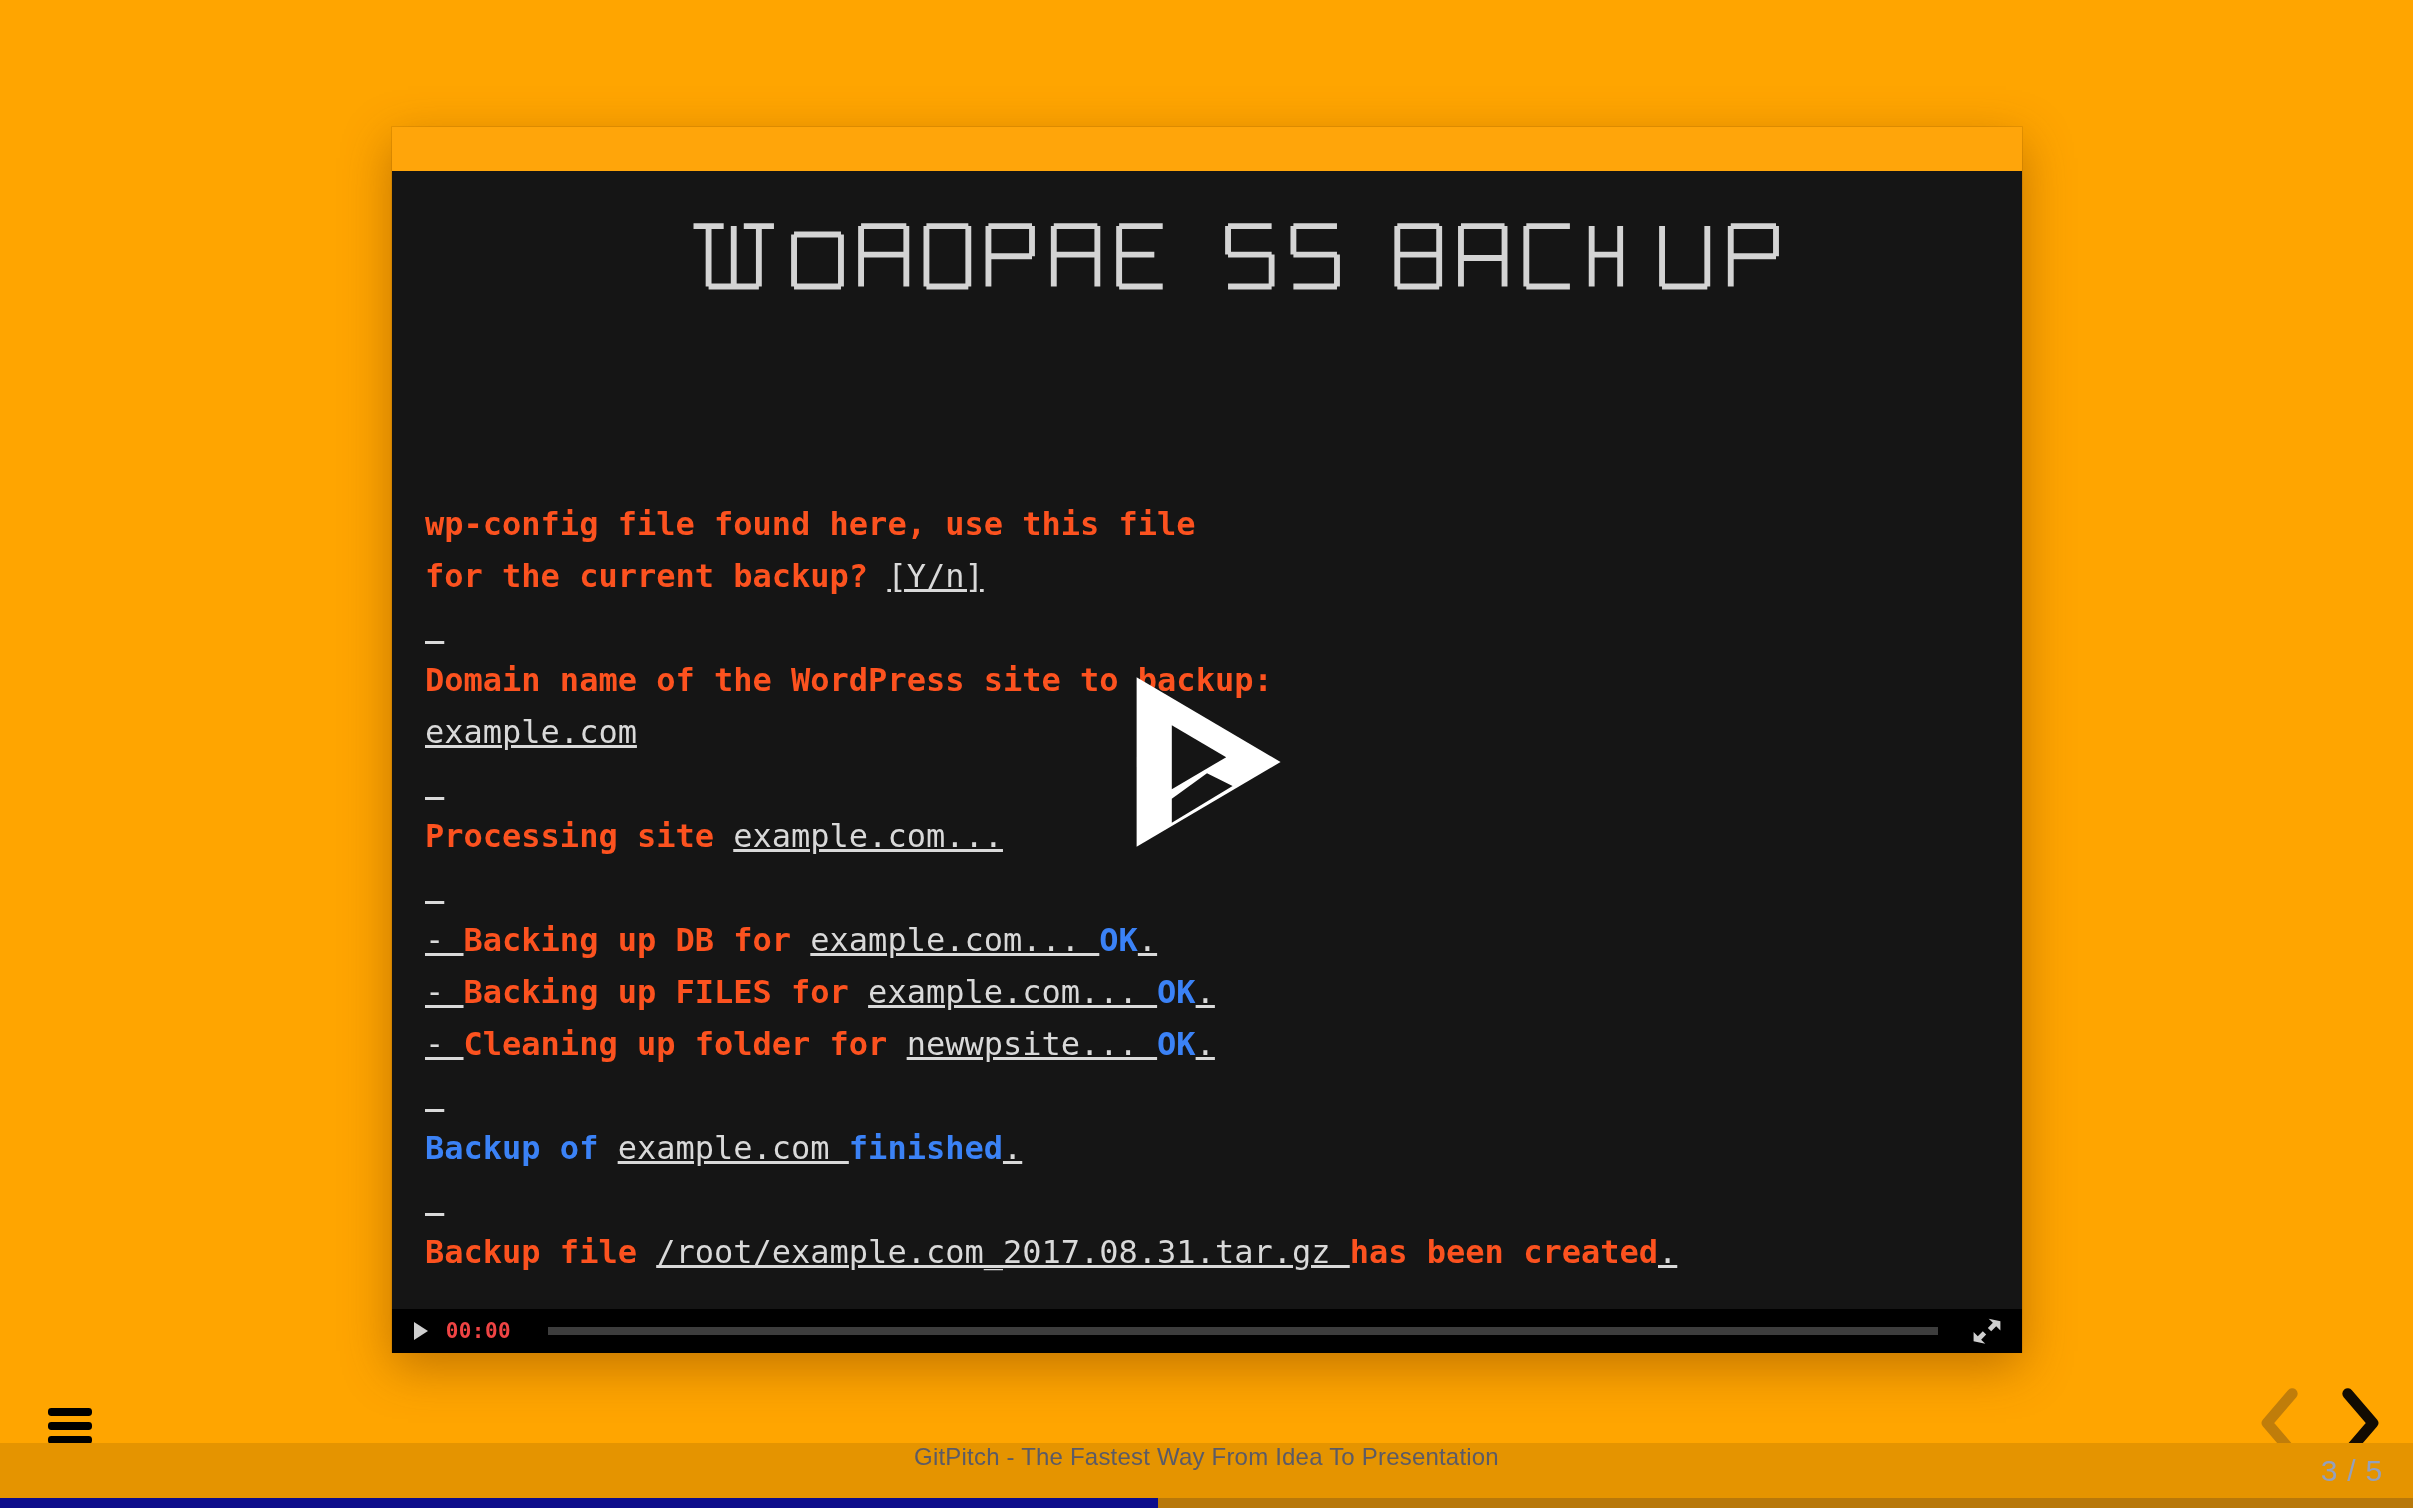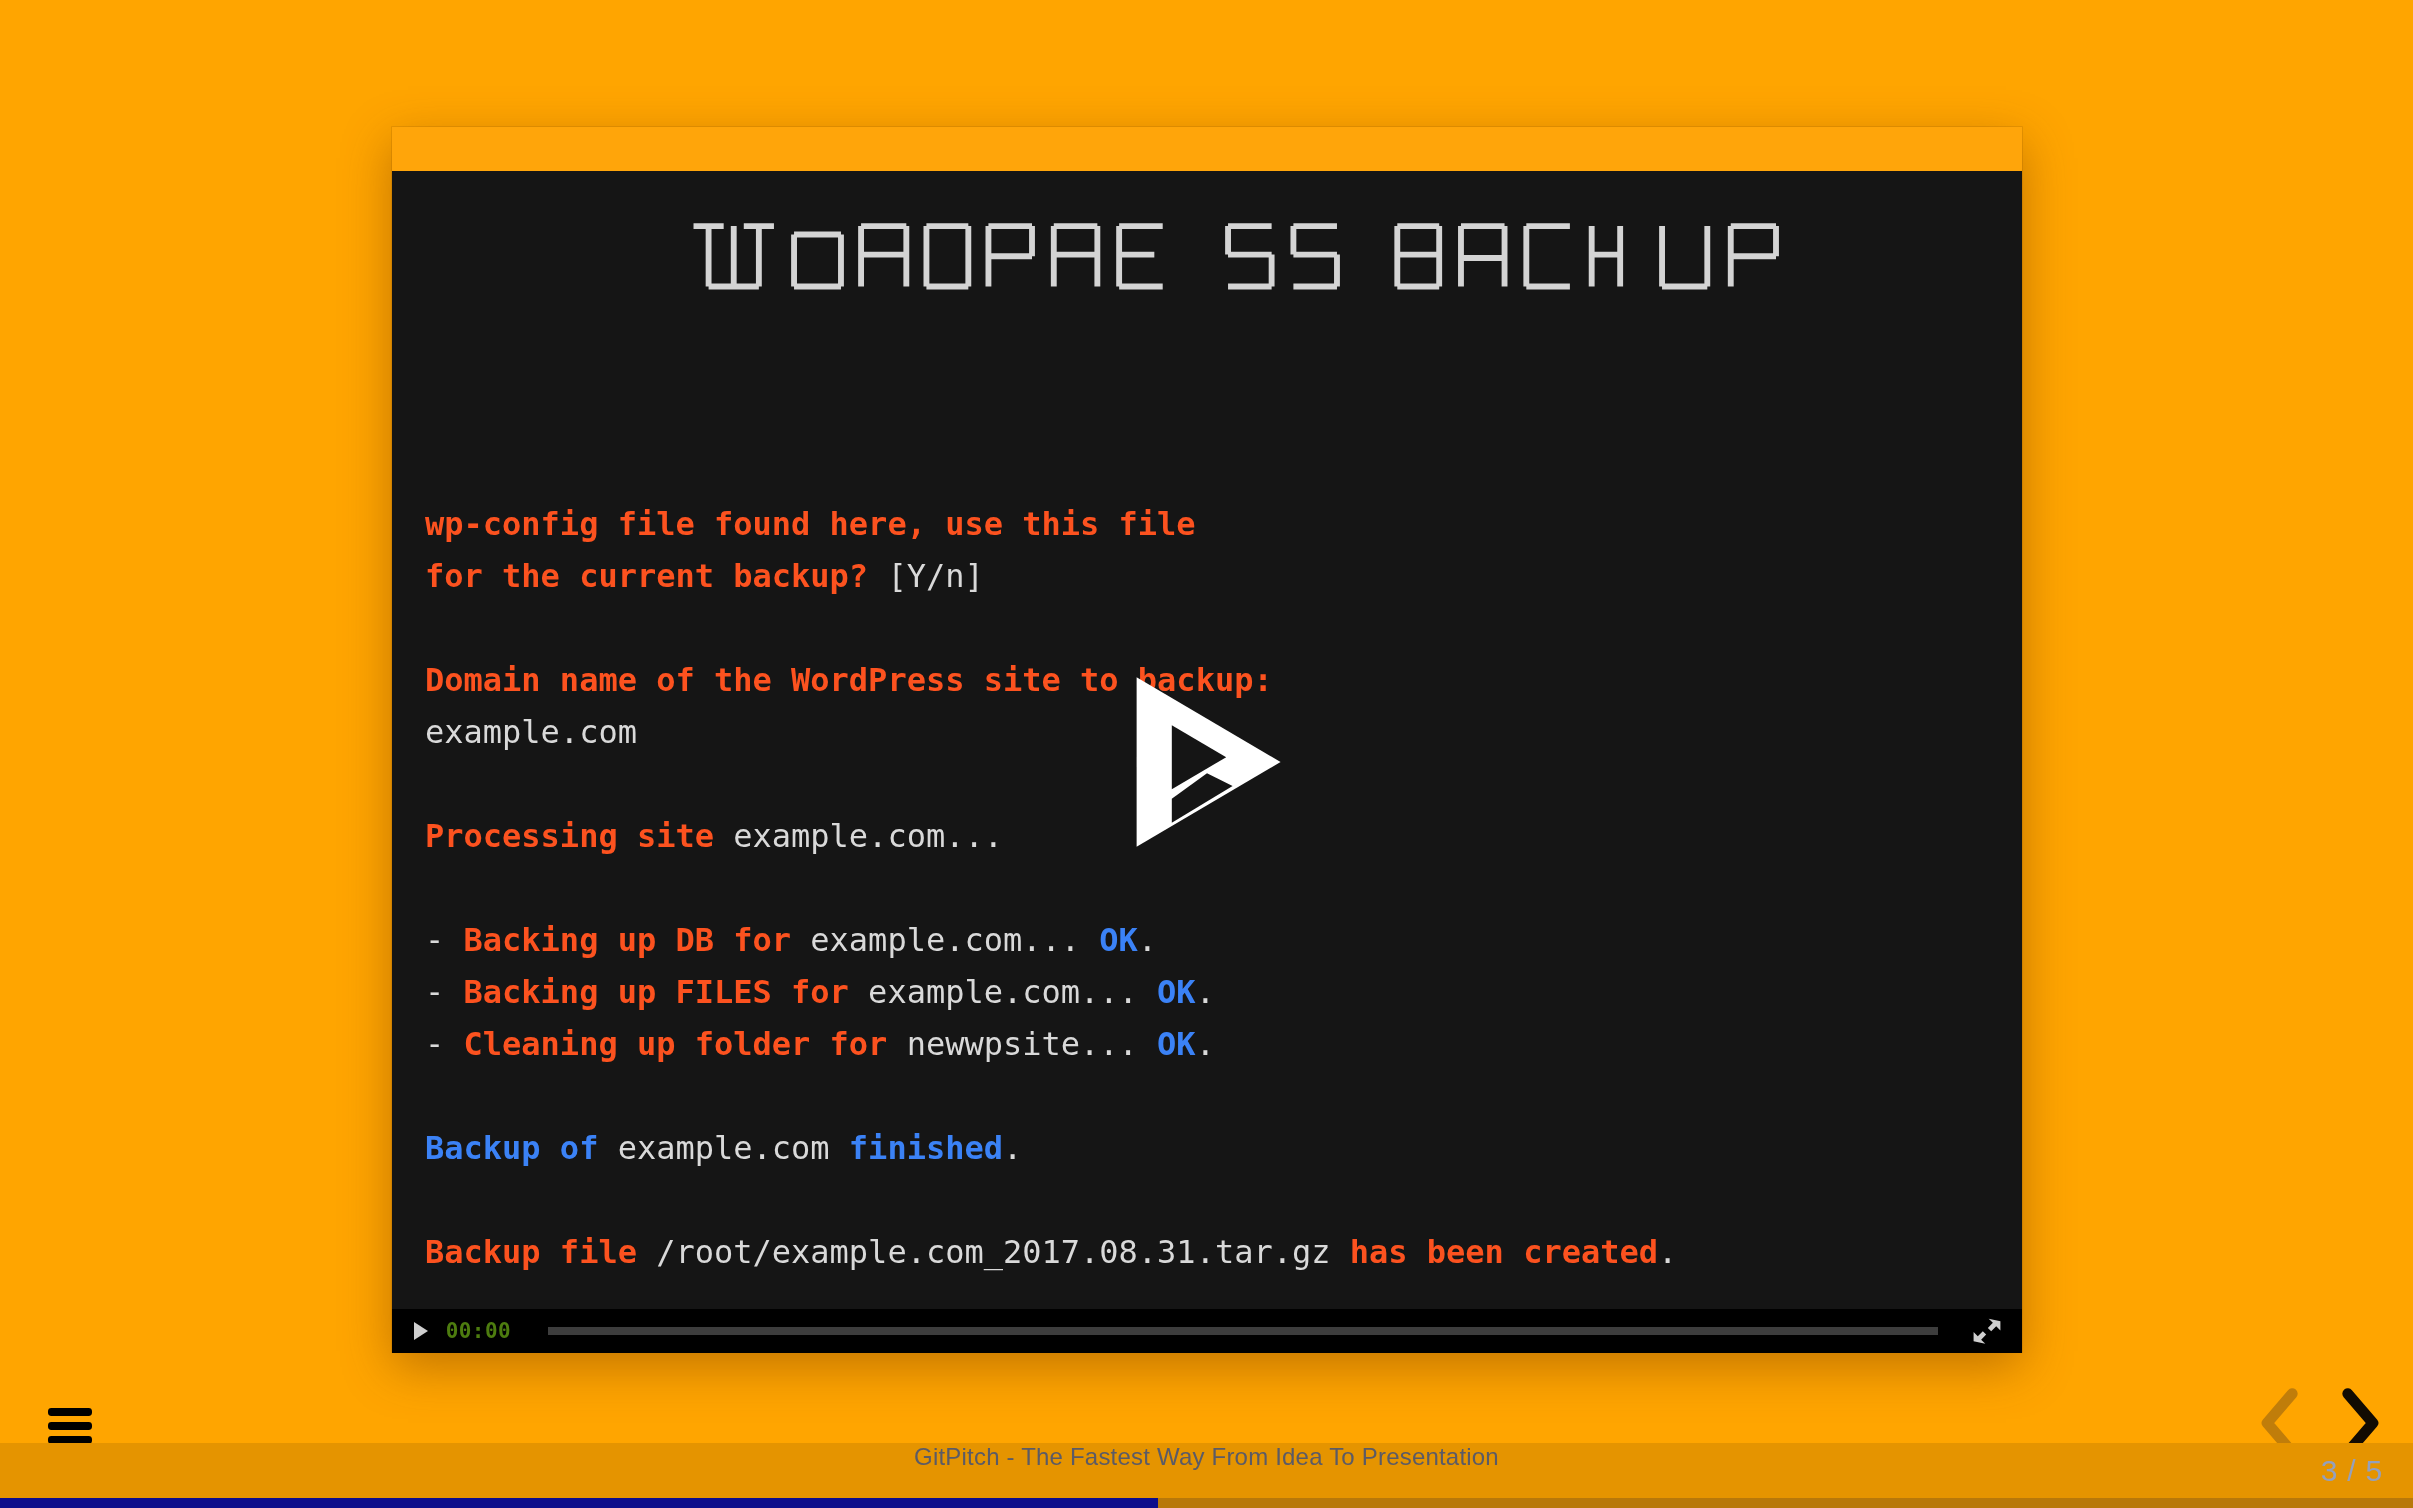--- a/index.html
+++ b/index.html
@@ -58,21 +58,21 @@
     padding:327px 0 0 33px;
     font-family:"DejaVu Sans Mono","Liberation Mono",monospace;
     font-size:32px;
     line-height:52px;
     white-space:pre;
     color:#d9d9d9;
     font-weight:700;
   }
   .term-body .ln{ min-height:52px; }
   .o  { color:#fc521f; }     
-  .w  { color:#d9d9d9; font-weight:400; }
+  .w  { color:#d9d9d9; font-weight:400;text-decoration:underline; }
   .g  { color:#3b82f6; }
   .p  { color:#e8476f; }
   .dim{ color:#d9d9d9; font-weight:400; }
 
   .shrug{
     font-family:"DejaVu Sans Mono","Liberation Mono",monospace;
     font-weight:400;
   }
 
   
@@ -101,21 +101,21 @@
     display:flex;align-items:center;justify-content:center;
     cursor:pointer;
   }
   .ctrl-play .tri{
     width:0;height:0;
     border-left:14.2px solid #cfcfcf;
     border-top:9.2px solid transparent;
     border-bottom:9.2px solid transparent;
   }
   .timecode{
-    color:#4d7c0f;
+    color:#ef4444;
     font-family:"DejaVu Sans Mono","Liberation Mono",monospace;
     font-size:21px;
     font-weight:700;
     letter-spacing:0.4px;
     min-width:80px;
   }
   .progress-wrap{
     flex:1;
     height:7.5px;
     background:#3d3d3d;

